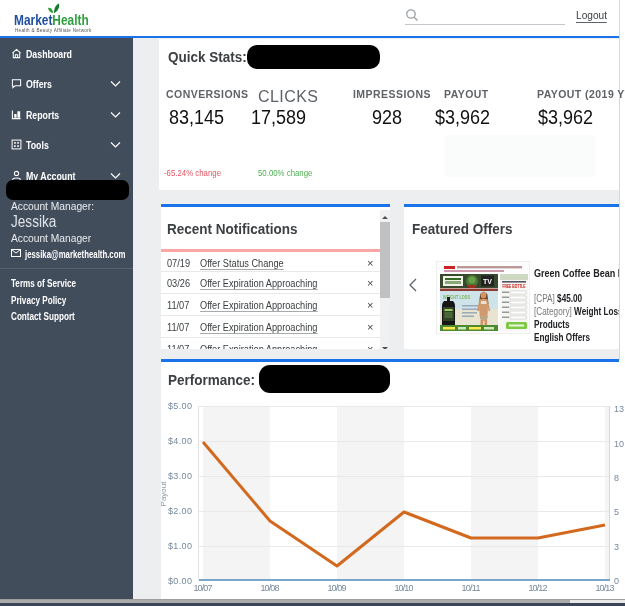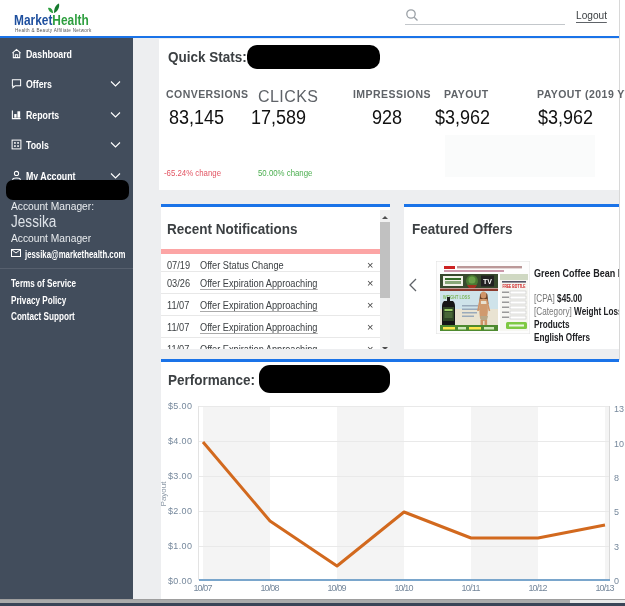--- a/index.html
+++ b/index.html
@@ -117,21 +117,21 @@
 <div class="abs nw" style="font-size:20px;color:#111;top:106px;left:538px;transform:scaleX(0.9);">$3,962</div>
 
 <div class="abs" style="left:445px;top:135px;width:150px;height:42px;background:#fafbfb;"></div>
 <div class="abs nw" style="font-size:9px;color:#e25563;top:168px;left:164px;transform:scaleX(0.87);">-65.24% change</div>
 <div class="abs nw" style="font-size:9px;color:#4caf50;top:168px;left:258px;transform:scaleX(0.87);">50.00% change</div>
 
 <div class="abs" style="left:161px;top:204px;width:229px;height:145px;background:#fff;border-top:3px solid #1a73e8;overflow:hidden;">
   <div class="abs nw" style="left:6px;top:13px;font-size:15px;font-weight:bold;color:#3c4043;transform:scaleX(0.9);">Recent Notifications</div>
 
   <div class="abs" style="left:0;top:42px;width:219px;">
-    <div style="height:22px;border-top:5px solid #fca5a5;position:relative;font-size:10px;color:#3c4043;text-align:right;">
+    <div style="height:22px;border-top:3px solid #fca5a5;position:relative;font-size:10px;color:#3c4043;text-align:right;">
       <span class="nw" style="position:absolute;left:6px;top:6px;transform:scaleX(0.92);">07/19</span>
       <span class="nw" style="position:absolute;left:39px;top:6px;border-bottom:1px solid #aaa;transform:scaleX(0.92);">Offer Status Change</span>
       <span style="position:absolute;left:206px;top:5px;color:#444;font-size:11px;">×</span>
     </div>
     <div style="height:22px;border-top:1px solid #e8e8e8;position:relative;font-size:10px;color:#3c4043;padding-left:28px;">
       <span class="nw" style="position:absolute;left:6px;top:6px;transform:scaleX(0.92);">03/26</span>
       <span class="nw" style="position:absolute;left:39px;top:6px;border-bottom:1px solid #aaa;transform:scaleX(0.92);">Offer Expiration Approaching</span>
       <span style="position:absolute;left:206px;top:5px;color:#444;font-size:11px;">×</span>
     </div>
     <div style="height:22px;border-top:1px solid #e8e8e8;position:relative;font-size:10px;color:#3c4043;">

